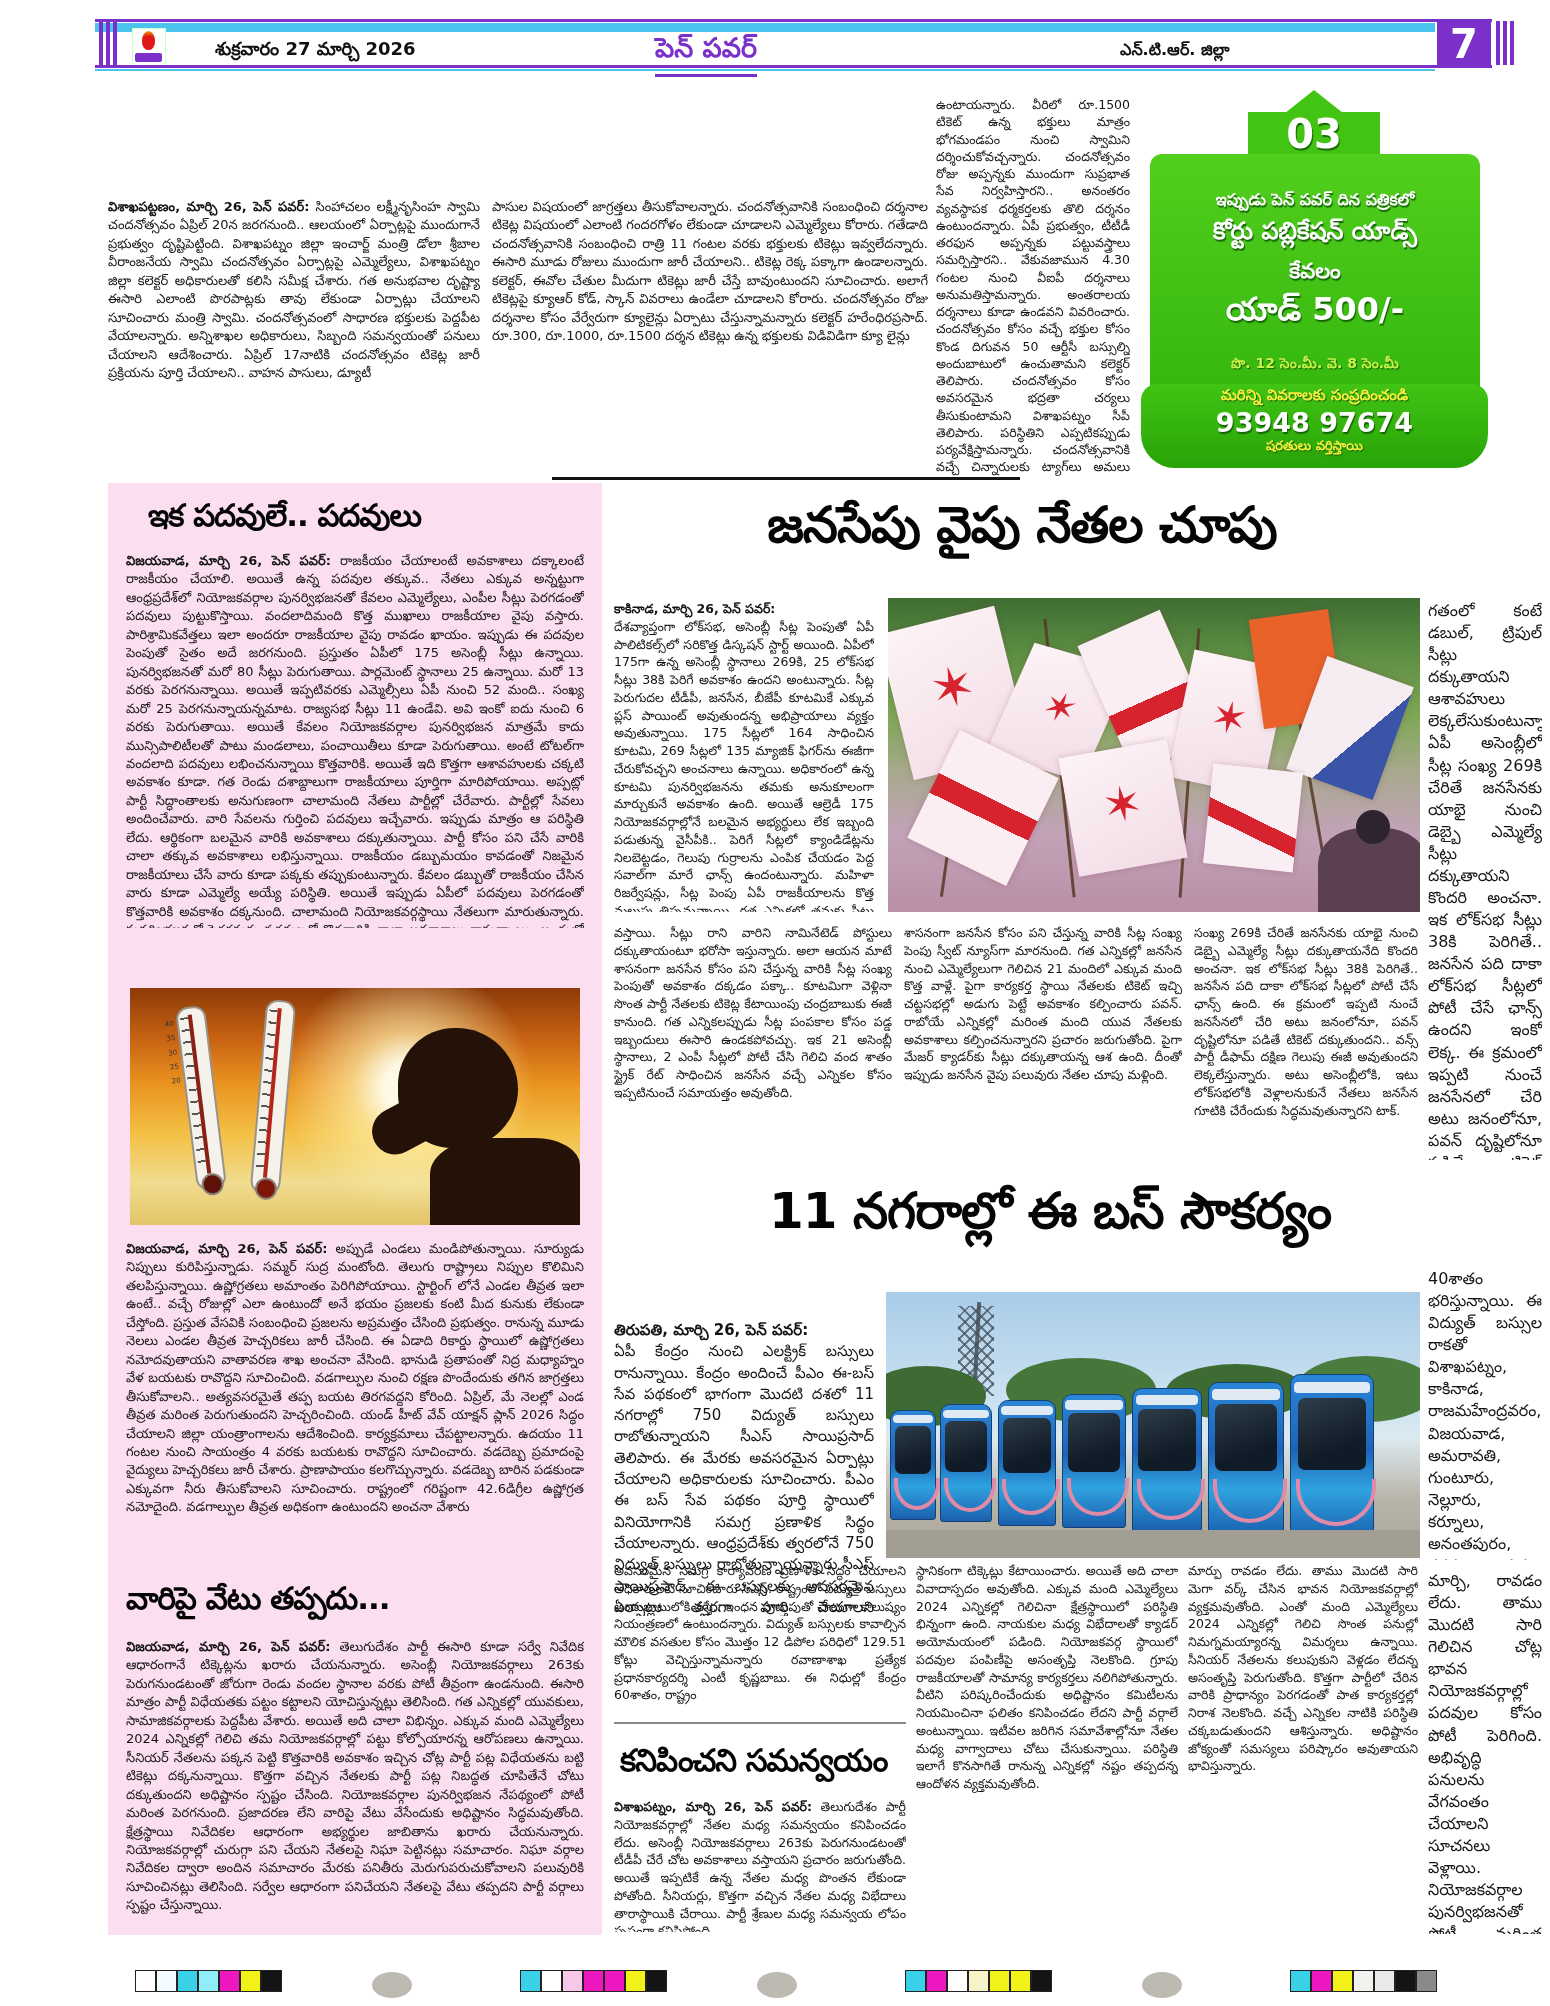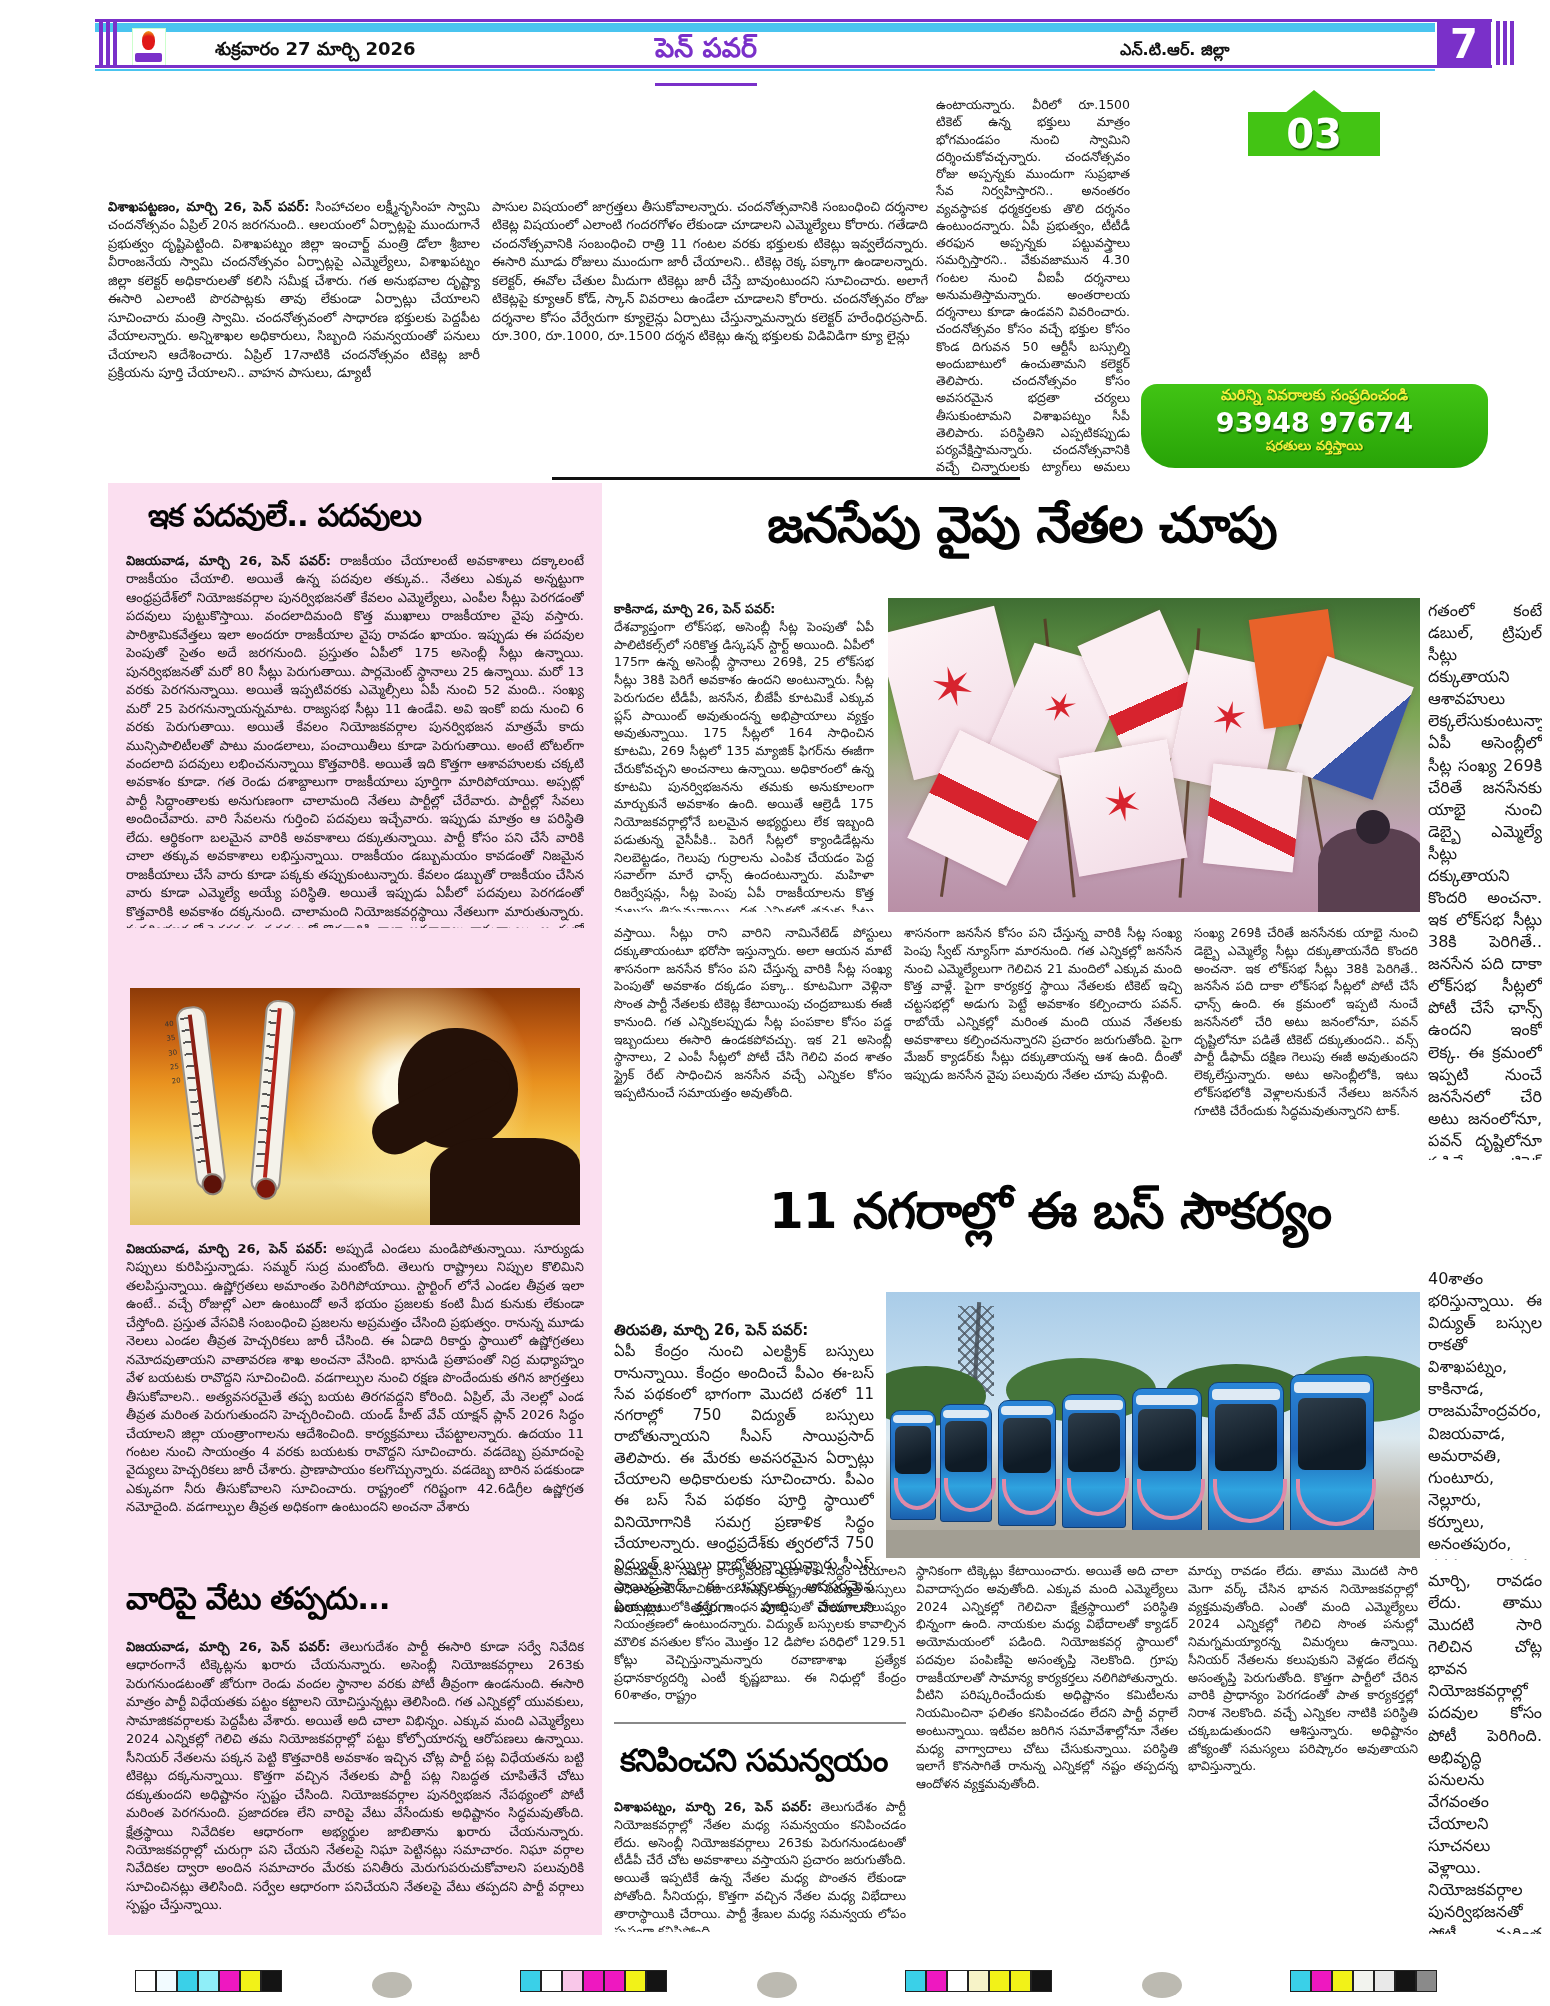--- a/index.html
+++ b/index.html
@@ -9,21 +9,21 @@
   .bodytxt{font-size:13px;line-height:1.42;text-align:justify;color:#141414;overflow:hidden;}
   .bodytxt .dl{font-weight:bold;}
   .smalltxt{font-size:16px;line-height:1.38;text-align:justify;color:#141414;overflow:hidden;}
   .headline{font-weight:bold;color:#050505;letter-spacing:-1px;}
   .pinkbox{background:#fbdff0;}
   
   .hdr-line{background:#7a30c9;}
   .hdr-blue{background:#4ac4ef;}
   .vbar{background:#7a30c9;width:4px;height:44px;top:21px;}
   .pagebox{background:#7a30c9;color:#fff;font-weight:bold;font-size:40px;text-align:center;line-height:46px;}
-  .masthead{color:#7a30c9;font-weight:bold;font-size:27px;border-bottom:3px solid #7a30c9;padding-bottom:13px;}
+  .masthead{color:#7a30c9;font-weight:bold;font-size:27px;border-bottom:3px solid #7a30c9;padding-bottom:4px;}
   
   .ad-body{background:linear-gradient(180deg,#52cf1d,#33b50d);border-radius:12px;text-align:center;}
   .ad-bottom{background:linear-gradient(180deg,#41c414,#28a307);border-radius:16px 16px 34px 34px;text-align:center;}
   .ad-t{color:#fff;font-weight:bold;text-shadow:1px 2px 1px #156603;}
   .ad-y{color:#f3ef3e;font-weight:bold;text-shadow:1px 1px 1px #156603;}
   .ad-g{color:#c9f24c;font-weight:bold;text-shadow:1px 1px 1px #156603;}
   .ad-tri{width:0;height:0;border-left:58px solid transparent;border-right:58px solid transparent;
           border-bottom:46px solid #43c414;}
   
   .photo{overflow:hidden;position:absolute;}
@@ -84,20 +84,27 @@
     <span>సింహాచలం లక్ష్మీనృసింహ స్వామి చందనోత్సవం ఏప్రిల్ 20న జరగనుంది.. ఆలయంలో ఏర్పాట్లపై ముందుగానే ప్రభుత్వం దృష్టిపెట్టింది. విశాఖపట్నం జిల్లా ఇంచార్జ్ మంత్రి డోలా శ్రీబాల వీరాంజనేయ స్వామి చందనోత్సవం ఏర్పాట్లపై ఎమ్మెల్యేలు, విశాఖపట్నం జిల్లా కలెక్టర్ అధికారులతో కలిసి సమీక్ష చేశారు. గత అనుభవాల దృష్ట్యా ఈసారి ఎలాంటి పొరపాట్లకు తావు లేకుండా ఏర్పాట్లు చేయాలని సూచించారు మంత్రి స్వామి. చందనోత్సవంలో సాధారణ భక్తులకు పెద్దపీట వేయాలన్నారు. అన్నిశాఖల అధికారులు, సిబ్బంది సమన్వయంతో పనులు చేయాలని ఆదేశించారు. ఏప్రిల్ 17నాటికి చందనోత్సవం టికెట్ల జారీ ప్రక్రియను పూర్తి చేయాలని.. వాహన పాసులు, డ్యూటీ</span>
   </div>
   <div class="abs bodytxt" style="left:492px;top:198px;width:436px;height:280px;">పాసుల విషయంలో జాగ్రత్తలు తీసుకోవాలన్నారు. చందనోత్సవానికి సంబంధించి దర్శనాల టికెట్ల విషయంలో ఎలాంటి గందరగోళం లేకుండా చూడాలని ఎమ్మెల్యేలు కోరారు. గతేడాది చందనోత్సవానికి సంబంధించి రాత్రి 11 గంటల వరకు భక్తులకు టికెట్లు ఇవ్వలేదన్నారు. ఈసారి మూడు రోజులు ముందుగా జారీ చేయాలని.. టికెట్ల రెక్క పక్కాగా ఉండాలన్నారు. కలెక్టర్, ఈవోల చేతుల మీదుగా టికెట్లు జారీ చేస్తే బావుంటుందని సూచించారు. అలాగే టికెట్లపై క్యూఆర్ కోడ్, స్కాన్ వివరాలు ఉండేలా చూడాలని కోరారు. చందనోత్సవం రోజు దర్శనాల కోసం వేర్వేరుగా క్యూలైన్లు ఏర్పాటు చేస్తున్నామన్నారు కలెక్టర్ హరేంధిరప్రసాద్. రూ.300, రూ.1000, రూ.1500 దర్శన టికెట్లు ఉన్న భక్తులకు విడివిడిగా క్యూ లైన్లు</div>
   <div class="abs smalltxt" style="left:936px;top:96px;width:194px;height:382px;font-size:12.5px;">ఉంటాయన్నారు. వీరిలో రూ.1500 టికెట్ ఉన్న భక్తులు మాత్రం భోగమండపం నుంచి స్వామిని దర్శించుకోవచ్చన్నారు. చందనోత్సవం రోజు అప్పన్నకు ముందుగా సుప్రభాత సేవ నిర్వహిస్తారని.. అనంతరం వ్యవస్థాపక ధర్మకర్తలకు తొలి దర్శనం ఉంటుందన్నారు. ఏపీ ప్రభుత్వం, టీటీడీ తరఫున అప్పన్నకు పట్టువస్త్రాలు సమర్పిస్తారని.. వేకువజామున 4.30 గంటల నుంచి వీఐపీ దర్శనాలు అనుమతిస్తామన్నారు. అంతరాలయ దర్శనాలు కూడా ఉండవని వివరించారు. చందనోత్సవం కోసం వచ్చే భక్తుల కోసం కొండ దిగువన 50 ఆర్టీసీ బస్సుల్ని అందుబాటులో ఉంచుతామని కలెక్టర్ తెలిపారు. చందనోత్సవం కోసం అవసరమైన భద్రతా చర్యలు తీసుకుంటామని విశాఖపట్నం సీపీ తెలిపారు. పరిస్థితిని ఎప్పటికప్పుడు పర్యవేక్షిస్తామన్నారు. చందనోత్సవానికి వచ్చే చిన్నారులకు ట్యాగ్‌లు అమలు చేస్తామన్నారు.</div>
   <hr class="abs blk" style="left:552px;top:477px;width:468px;height:3px;">
 
   <div class="abs ad-tri" style="left:1256px;top:90px;"></div>
   <div class="abs" style="left:1248px;top:112px;width:132px;height:44px;background:#43c414;text-align:center;">
     <span class="ad-t" style="font-size:40px;line-height:44px;">03</span>
   </div>
+  <div class="abs ad-body" style="left:1150px;top:154px;width:330px;height:262px;">
+    <div class="ad-t" style="font-size:16px;margin-top:36px;">ఇప్పుడు పెన్ పవర్ దిన పత్రికలో</div>
+    <div class="ad-t" style="font-size:24px;margin-top:4px;">కోర్టు పబ్లికేషన్ యాడ్స్</div>
+    <div class="ad-t" style="font-size:21px;margin-top:8px;">కేవలం</div>
+    <div class="ad-t" style="font-size:32px;margin-top:2px;">యాడ్ 500/-</div>
+    <div class="ad-g" style="font-size:14px;margin-top:20px;">పొ. 12 సెం.మీ. వె. 8 సెం.మీ</div>
+  </div>
   <div class="abs ad-bottom" style="left:1141px;top:384px;width:347px;height:84px;">
     <div class="ad-y" style="font-size:15px;margin-top:2px;">మరిన్ని వివరాలకు సంప్రదించండి</div>
     <div class="ad-t" style="font-size:27px;">93948 97674</div>
     <div class="ad-y" style="font-size:13px;">షరతులు వర్తిస్తాయి</div>
   </div>
 
   <div class="abs pinkbox" style="left:108px;top:483px;width:494px;height:1452px;"></div>
 
   <div class="abs headline" style="left:148px;top:497px;font-size:31px;">ఇక పదవులే.. పదవులు</div>
   <div class="abs bodytxt" style="left:126px;top:552px;width:458px;height:376px;">

